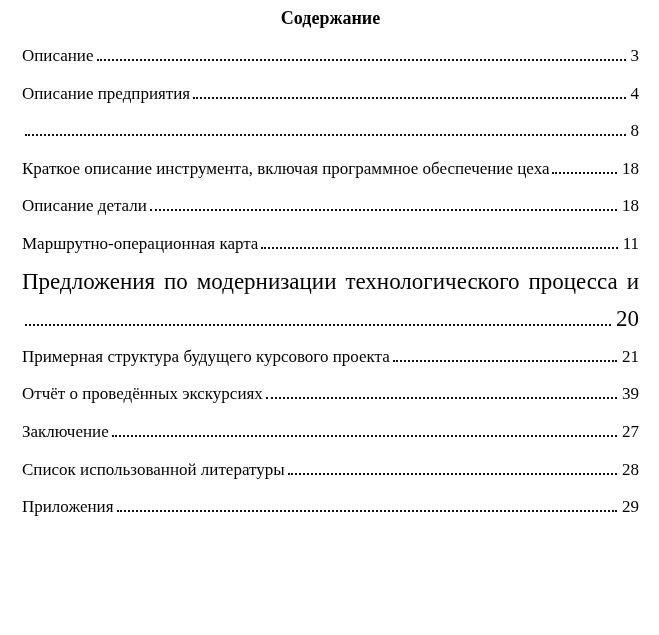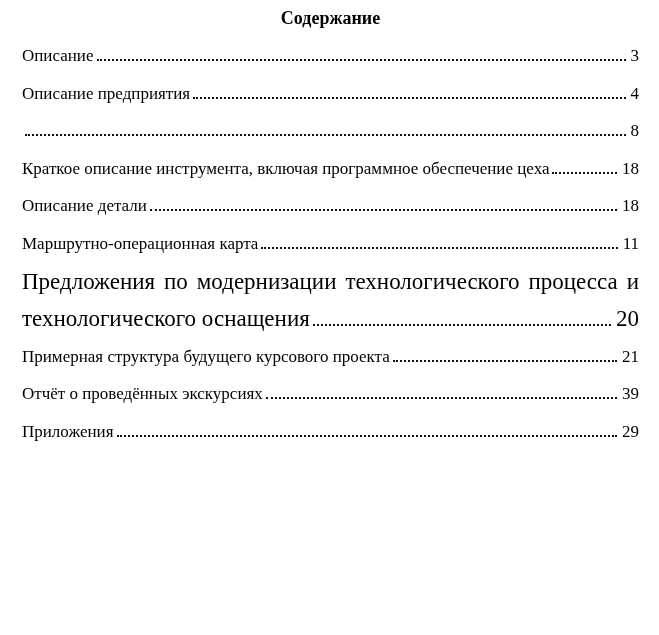--- a/index.html
+++ b/index.html
@@ -88,39 +88,48 @@
   <div class="toc-row">
     <span class="toc-label">Маршрутно-операционная карта</span>
     <span class="dots"></span>
     <span class="toc-page">11</span>
   </div>
 
 
   <div class="toc-entry-2line">
     <div class="toc-line1">Предложения по модернизации технологического процесса и</div>
     <div class="toc-line2">
-      <span class="toc-label">технологического оснащения</span>
       <span class="dots"></span>
       <span class="toc-page">20</span>
     </div>
   </div>
 
   <div class="toc-row">
     <span class="toc-label">Примерная структура будущего курсового проекта</span>
     <span class="dots"></span>
     <span class="toc-page">21</span>
   </div>
 
   <div class="toc-row">
     <span class="toc-label">Отчёт о проведённых экскурсиях</span>
     <span class="dots"></span>
     <span class="toc-page">39</span>
   </div>
 
+  <div class="toc-row">
+    <span class="toc-label">Заключение</span>
+    <span class="dots"></span>
+    <span class="toc-page">27</span>
+  </div>
 
+  <div class="toc-row">
+    <span class="toc-label">Список использованной литературы</span>
+    <span class="dots"></span>
+    <span class="toc-page">28</span>
+  </div>
 
   <div class="toc-row">
     <span class="toc-label">Приложения</span>
     <span class="dots"></span>
     <span class="toc-page">29</span>
   </div>
 
 </div>
 
 </body></html>

